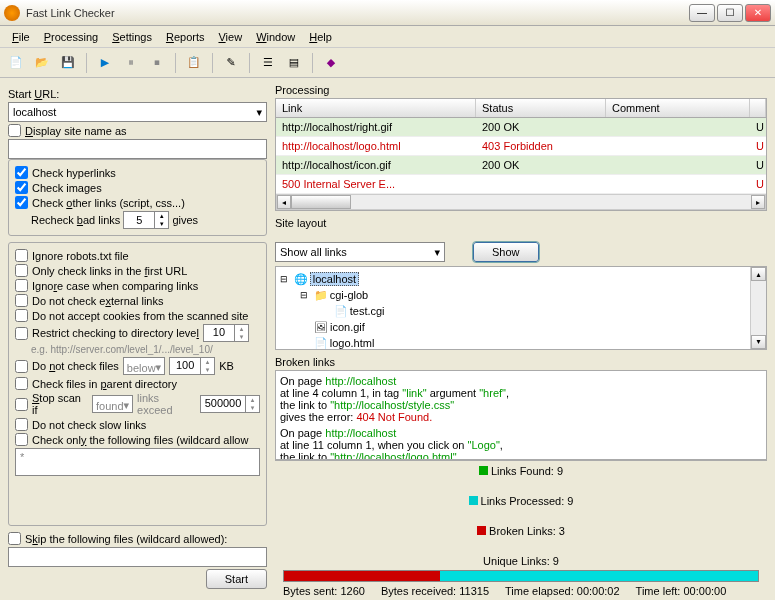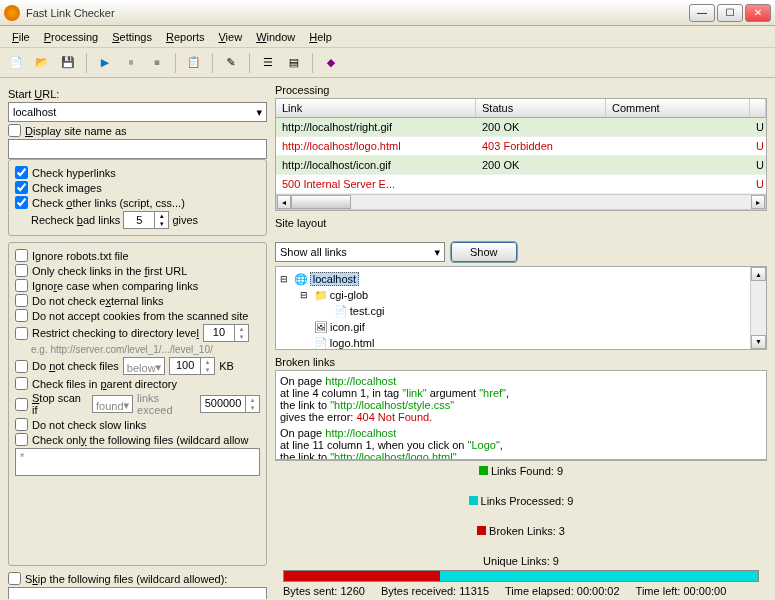--- a/index.html
+++ b/index.html
@@ -137,21 +137,21 @@
             <input value="5" style="">
             <span class="arrows">
               <div>▴</div>
               <div>▾</div>
             </span>
           </span>
         <span>gives</span>
       </div>
     </fieldset>
 
-    <fieldset style="height:324px;overflow:hidden">
+    <fieldset style="height:284px;overflow:hidden">
       <label class="chk">
           <input type="checkbox" style="">
           <span>Ignore robots.txt file</span>
         </label>
       <label class="chk">
           <input type="checkbox" style="">
           <span>Only check links in the <u>f</u>irst URL</span>
         </label>
       <label class="chk">
           <input type="checkbox" style="">
@@ -261,21 +261,21 @@
           </div>
         </div>
       <div class="hscroll">
           <div class="arr l">◂</div>
           <div class="thumb"></div>
           <div class="arr r">▸</div>
         </div>
     </div>
 
     <div style="margin:6px 0 13px">Site layout</div>
-    <div style="display:flex;gap:6px;align-items:center;margin-bottom:4px">
+    <div style="display:flex;gap:28px;align-items:center;margin-bottom:4px">
       <div class="combo" style="width:170px">
           <span>Show all links</span>
           <span>▾</span>
         </div>
       <button class="btn blue">Show</button>
     </div>
     <div class="treebox">
       <div id="tree-rows">
           <div class="treerow sel" style="--ind: 0px;">
             <span style="width:12px;font-size:9px">⊟</span>

